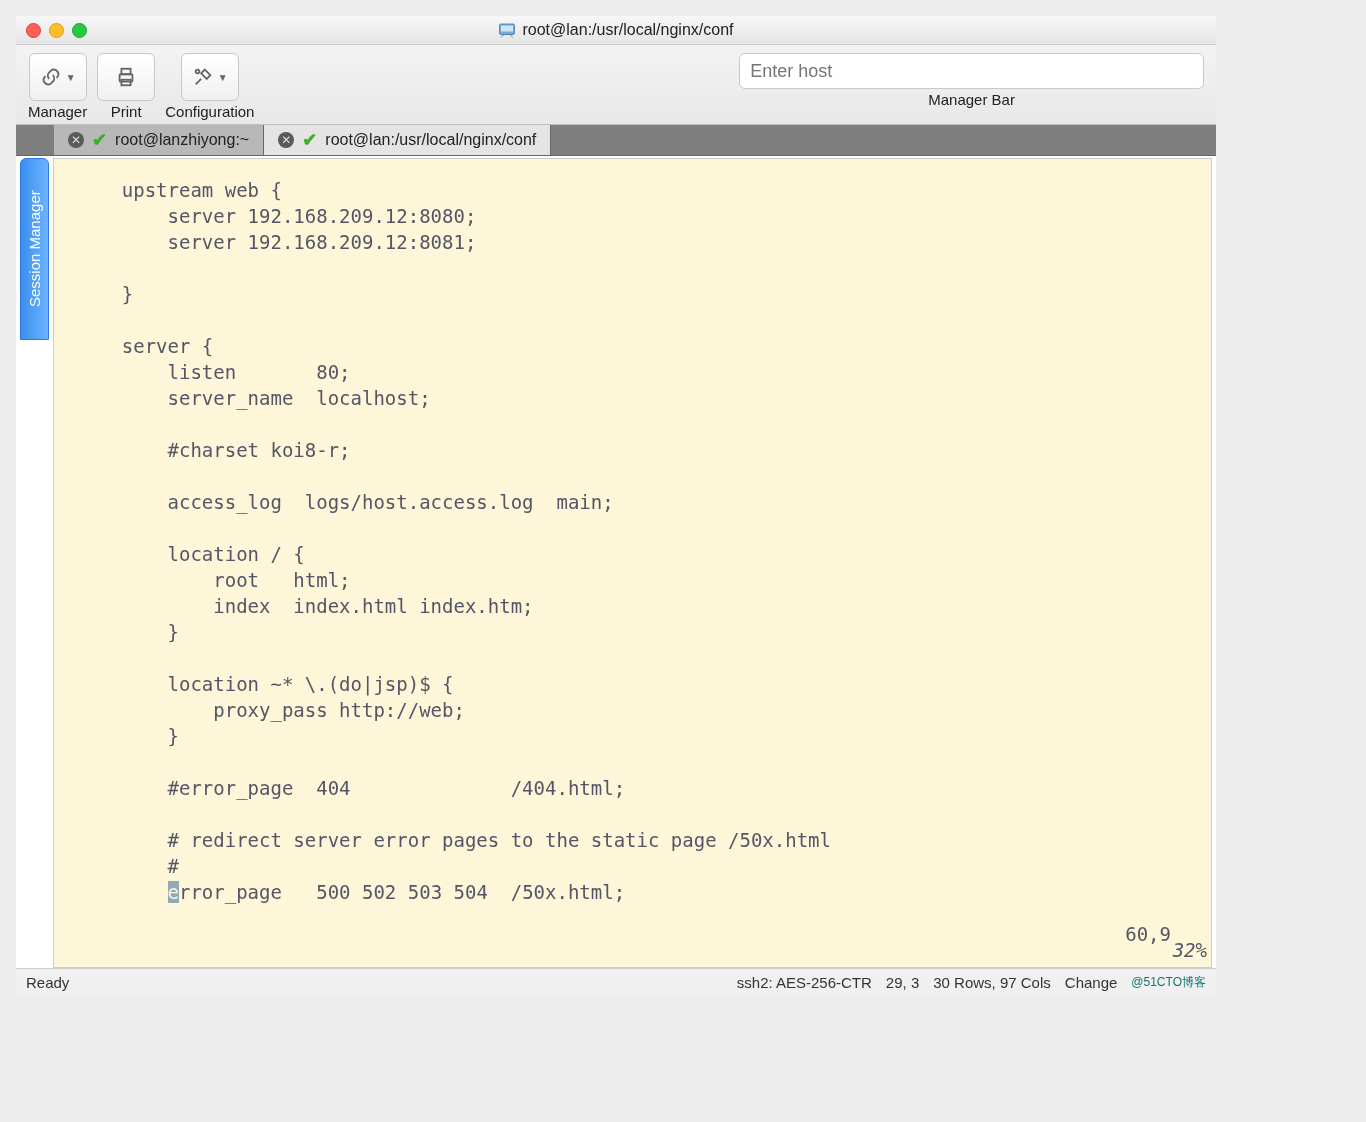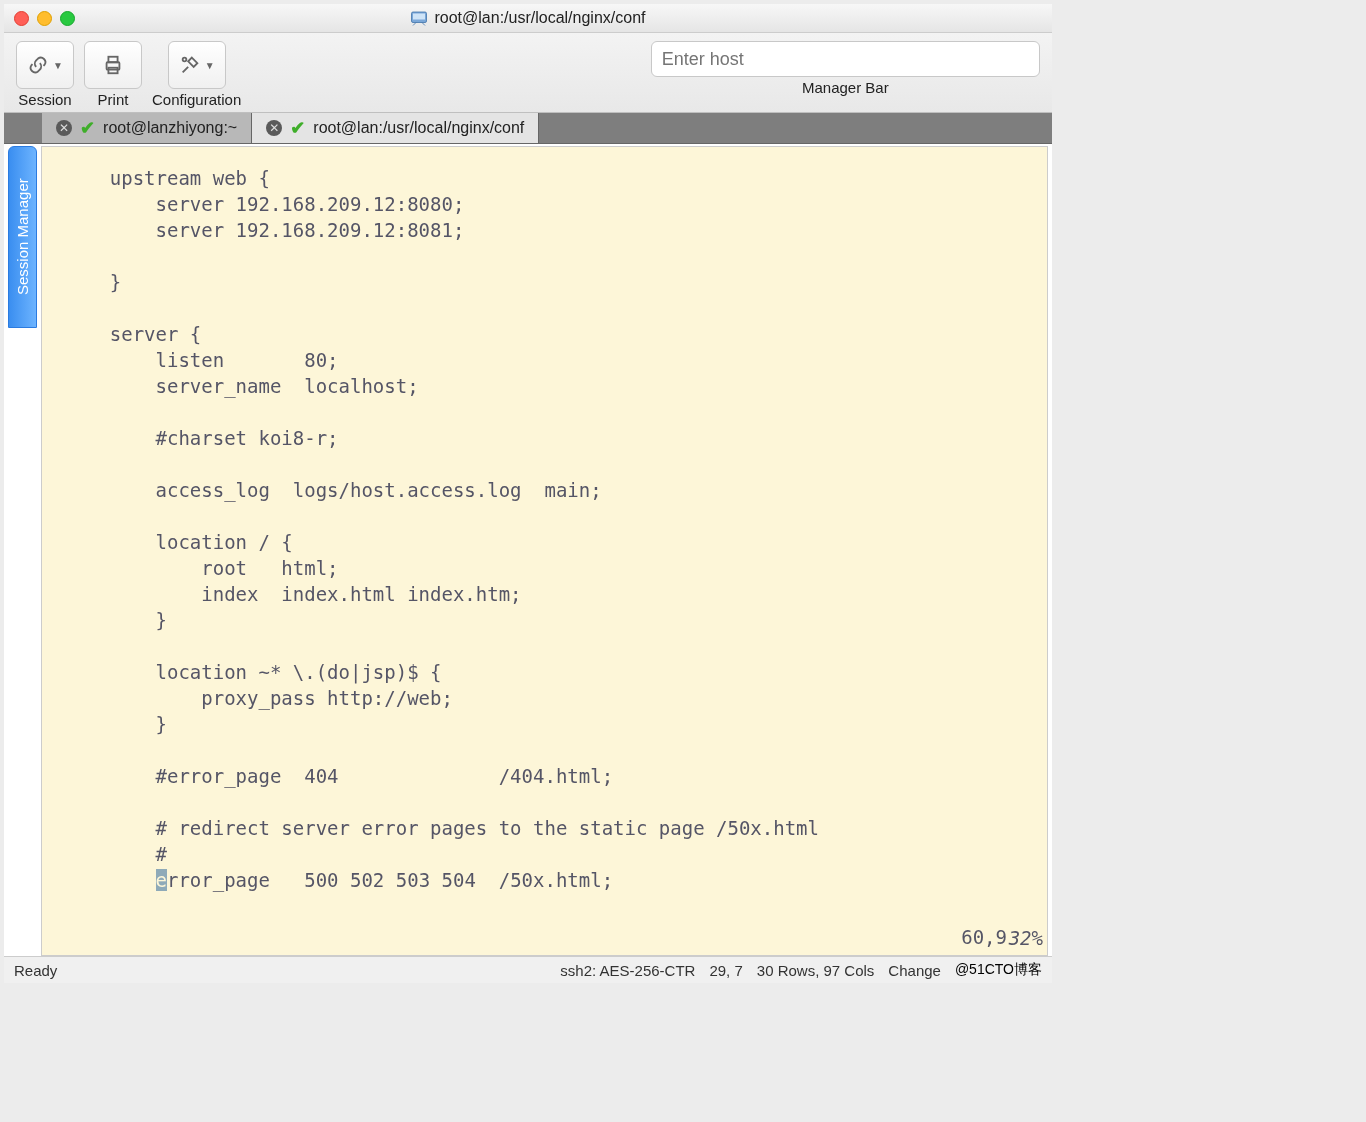--- a/index.html
+++ b/index.html
@@ -1,16 +1,16 @@
 <!DOCTYPE html>
 <html><head>
 <meta charset="utf-8">
 <style>
   html,body{margin:0;padding:0;font-family:-apple-system,Helvetica,Arial,sans-serif;background:#ececec;height:100%;}
-  .window{width:1048px;margin:4px;background:#fff;}
+  .window{width:1200px;margin:16px;background:#fff;}
   .titlebar{display:flex;align-items:center;height:28px;background:linear-gradient(#f7f7f7,#e5e5e5);border-bottom:1px solid #ccc;padding:0 10px;position:relative;}
   .traffic{display:flex;gap:8px;}
   .dot{width:13px;height:13px;border-radius:50%;}
   .dot.red{background:#ff5f57;border:1px solid #e33e32;}
   .dot.yellow{background:#ffbd2e;border:1px solid #e0a000;}
   .dot.green{background:#28c940;border:1px solid #17a82c;}
   .wtitle{position:absolute;left:0;right:0;text-align:center;font-size:16px;color:#222;display:flex;align-items:center;justify-content:center;gap:6px;}
   .wtitle svg{width:18px;height:18px;}
   .toolbar{display:flex;align-items:flex-start;padding:8px 12px 4px 12px;gap:10px;background:linear-gradient(#f3f3f3,#e8e8e8);border-bottom:1px solid #bfbfbf;}
   .tgroup{display:flex;flex-direction:column;align-items:center;gap:2px;}
@@ -25,25 +25,25 @@
   .sess-tab{width:38px;align-self:stretch;}
   .tab{display:flex;align-items:center;gap:8px;padding:0 14px;height:100%;font-size:16px;color:#222;border-right:1px solid #666;}
   .tab.inactive{background:#b8b8b8;}
   .tab.active{background:#e4e4e4;}
   .tab .closex{width:16px;height:16px;border-radius:50%;background:#5a5a5a;color:#ddd;display:flex;align-items:center;justify-content:center;font-size:12px;}
   .tab .chk{color:#3fae2a;font-weight:bold;font-size:18px;}
   .body{display:flex;height:812px;position:relative;}
   .sidetab{writing-mode:vertical-rl;text-orientation:mixed;background:linear-gradient(90deg,#6db4ff,#3a8ef0);color:#fff;font-size:15px;padding:10px 5px;border:1px solid #2b7be0;border-radius:0 0 6px 6px;margin:2px 0 0 4px;height:160px;display:flex;align-items:center;justify-content:center;transform:rotate(180deg);}
   .term{flex:1;background:#fdf6d8;color:#556;padding:18px 20px 11px 22px;font-family:Menlo,Consolas,monospace;font-size:19px;line-height:26px;white-space:pre;border:1px solid #ccc;margin:2px 4px 0 4px;overflow:hidden;position:relative;}
   .term .cur{background:#8faab8;color:#fdf6d8;}
-  .term .pos{position:absolute;right:40px;bottom:5px;}
+  .term .pos{position:absolute;right:40px;bottom:20px;}
   .term .pct{position:absolute;right:4px;bottom:4px;font-style:italic;}
   .statusbar{display:flex;align-items:center;font-size:15px;color:#333;background:#f0f0f0;border-top:1px solid #ccc;padding:2px 10px;height:22px;gap:31px;}
   .statusbar .r{margin-left:auto;display:flex;gap:14px;align-items:flex-end;}
-  .watermark{color:#000000;font-size:14px;}
+  .watermark{color:#0f766e;font-size:12px;}
   .caret{font-size:10px;margin-left:4px;color:#666;}
 </style>
 </head>
 <body>
 
 <div class="window">
 
   <div class="titlebar">
     <div class="traffic">
       <div class="dot red"></div>
@@ -64,21 +64,21 @@
     <div class="tgroup">
       <div class="tbtns">
         <div class="tbtn">
           <svg viewBox="0 0 24 24" fill="none" stroke="#666" stroke-width="2">
               <path d="M10 14a5 5 0 0 1 0-7l2-2a5 5 0 0 1 7 7l-1 1"></path>
               <path d="M14 10a5 5 0 0 1 0 7l-2 2a5 5 0 0 1-7-7l1-1"></path>
             </svg>
             <span class="caret">▼</span>
         </div>
       </div>
-      <div class="tlabel">Session</div>
+      <div class="tlabel">Manager</div>
     </div>
 
 
     <div class="tgroup">
       <div class="tbtns">
         <div class="tbtn">
           <svg viewBox="0 0 24 24" fill="none" stroke="#666" stroke-width="2">
               <rect x="5" y="9" width="14" height="8" rx="1"></rect>
               <rect x="7" y="3" width="10" height="6"></rect>
               <rect x="7" y="15" width="10" height="6"></rect>
@@ -154,20 +154,20 @@
         # redirect server error pages to the static page /50x.html
         #
         <span class="cur">e</span>rror_page   500 502 503 504  /50x.html;
 <span class="pos">60,9</span><span class="pct">32%</span></div>
   </div>
 
   <div class="statusbar">
     <span>Ready</span>
     <div class="r">
       <span>ssh2: AES-256-CTR</span>
-      <span>29, 7</span>
+      <span>29, 3</span>
       <span>30 Rows, 97 Cols</span>
       <span>Change</span>
       <span class="watermark">@51CTO博客</span>
     </div>
   </div>
 
 </div>
 
 </body></html>

